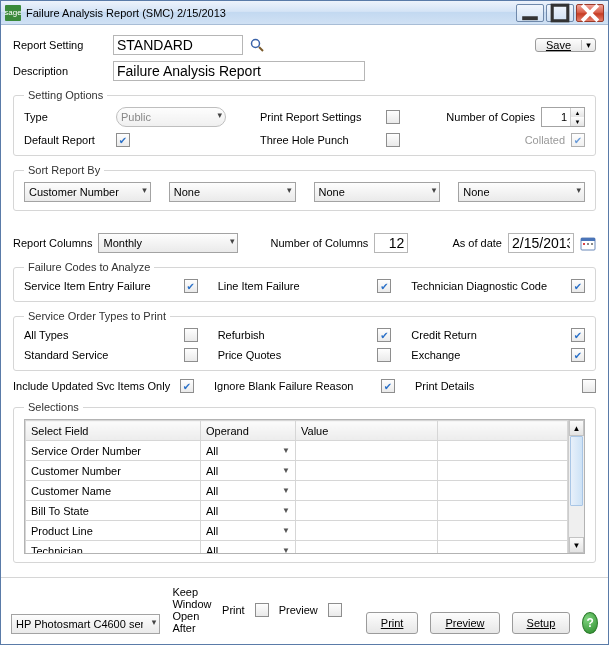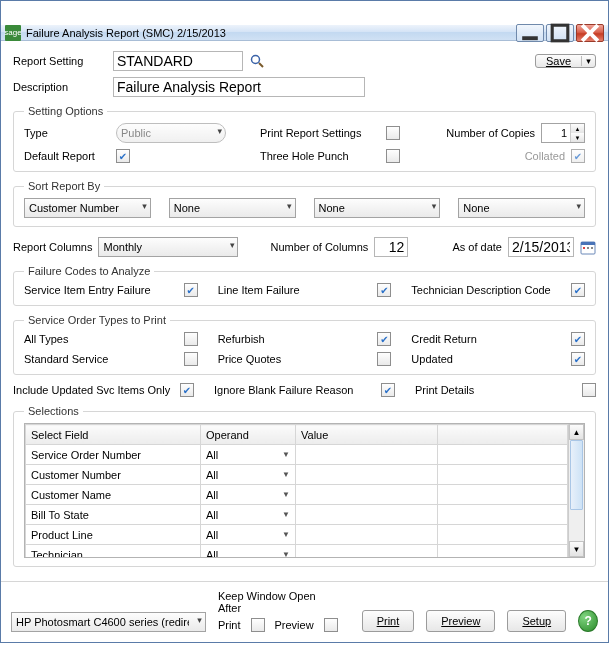--- a/index.html
+++ b/index.html
@@ -10,27 +10,26 @@
     background: #fff;
     color: #000;
   }
   .window {
     width: 609px;
     border: 1px solid #5a7ba8;
     background: #fff;
     position: relative;
   }
   .titlebar {
-    height: 16px;
+    height: 24px;
     background: linear-gradient(to bottom, #edf3fb 0%, #d5e4f6 45%, #c3d9f1 50%, #d0e1f4 100%);
     display: flex;
     align-items: center;
     padding: 0 4px;
     border-bottom: 1px solid #a8bdd6;
-    margin-top: 24px;
   }
   .app-icon {
     width: 16px; height: 16px;
     background: #3a8a3a;
     color: #fff;
     font-size: 8px;
     display: flex; align-items: center; justify-content: center;
     margin-right: 5px;
     border-radius: 1px;
   }
@@ -211,21 +210,21 @@
   .help-btn {
     width: 22px; height: 22px;
     border-radius: 50%;
     background: radial-gradient(circle at 30% 30%, #7fd47f, #2a8a2a);
     color: #fff; font-weight: bold;
     border: 1px solid #2a7a2a;
     display:flex; align-items:center; justify-content:center;
     cursor:pointer;
     font-size: 12px;
   }
-  .keep-open { display:flex; flex-direction:column; align-items:flex-start; gap:4px; }
+  .keep-open { display:flex; flex-direction:row; align-items:center; gap:4px; }
   .keep-open .ko-row { display:flex; gap:10px; align-items:center; }
   .vscroll {
     width: 16px;
     background: #efefef;
     display:flex; flex-direction:column;
     border-left:1px solid #ccc;
   }
   .vscroll .ar {
     height:16px;
     background: linear-gradient(to bottom,#fbfbfb,#e3e3e3);
@@ -328,21 +327,21 @@
     <fieldset>
       <legend>Sort Report By</legend>
       <div class="grid-4">
         <div class="select"><select><option>Customer Number</option></select></div>
         <div class="select"><select><option>None</option></select></div>
         <div class="select"><select><option>None</option></select></div>
         <div class="select"><select><option>None</option></select></div>
       </div>
     </fieldset>
 
-    <div class="row" style="margin:10px 0 6px 0">
+    <div class="row" style="margin:22px 0 6px 0">
       <span class="lbl">Report Columns</span>
       <div class="select" style="width:140px"><select><option>Monthly</option></select></div>
       <div style="width:20px"></div>
       <span class="lbl">Number of Columns</span>
       <input type="text" style="width: 34px; text-align: right;" value="12">
       <div style="flex:1"></div>
       <span class="lbl">As of date</span>
       <input type="text" style="width: 66px;" value="2/15/2013">
       <span class="cal-icon">
         <svg viewBox="0 0 16 16">
@@ -360,21 +359,21 @@
       <div class="grid-3">
         <div class="check-row">
             <span>Service Item Entry Failure</span>
             <span class="cb checked"></span>
           </div>
         <div class="check-row">
             <span>Line Item Failure</span>
             <span class="cb checked"></span>
           </div>
         <div class="check-row">
-            <span>Technician Description Code</span>
+            <span>Technician Diagnostic Code</span>
             <span class="cb checked"></span>
           </div>
       </div>
     </fieldset>
 
     <fieldset>
       <legend>Service Order Types to Print</legend>
       <div class="grid-3" style="row-gap:6px">
         <div class="check-row">
             <span>All Types</span>
@@ -390,21 +389,21 @@
           </div>
         <div class="check-row">
             <span>Standard Service</span>
             <span class="cb"></span>
           </div>
         <div class="check-row">
             <span>Price Quotes</span>
             <span class="cb"></span>
           </div>
         <div class="check-row">
-            <span>Updated</span>
+            <span>Exchange</span>
             <span class="cb checked"></span>
           </div>
       </div>
     </fieldset>
 
     <div class="grid-3" style="margin:8px 0 6px 0">
       <div class="check-row">
           <span>Include Updated Svc Items Only</span>
           <span class="cb checked"></span>
         </div>

